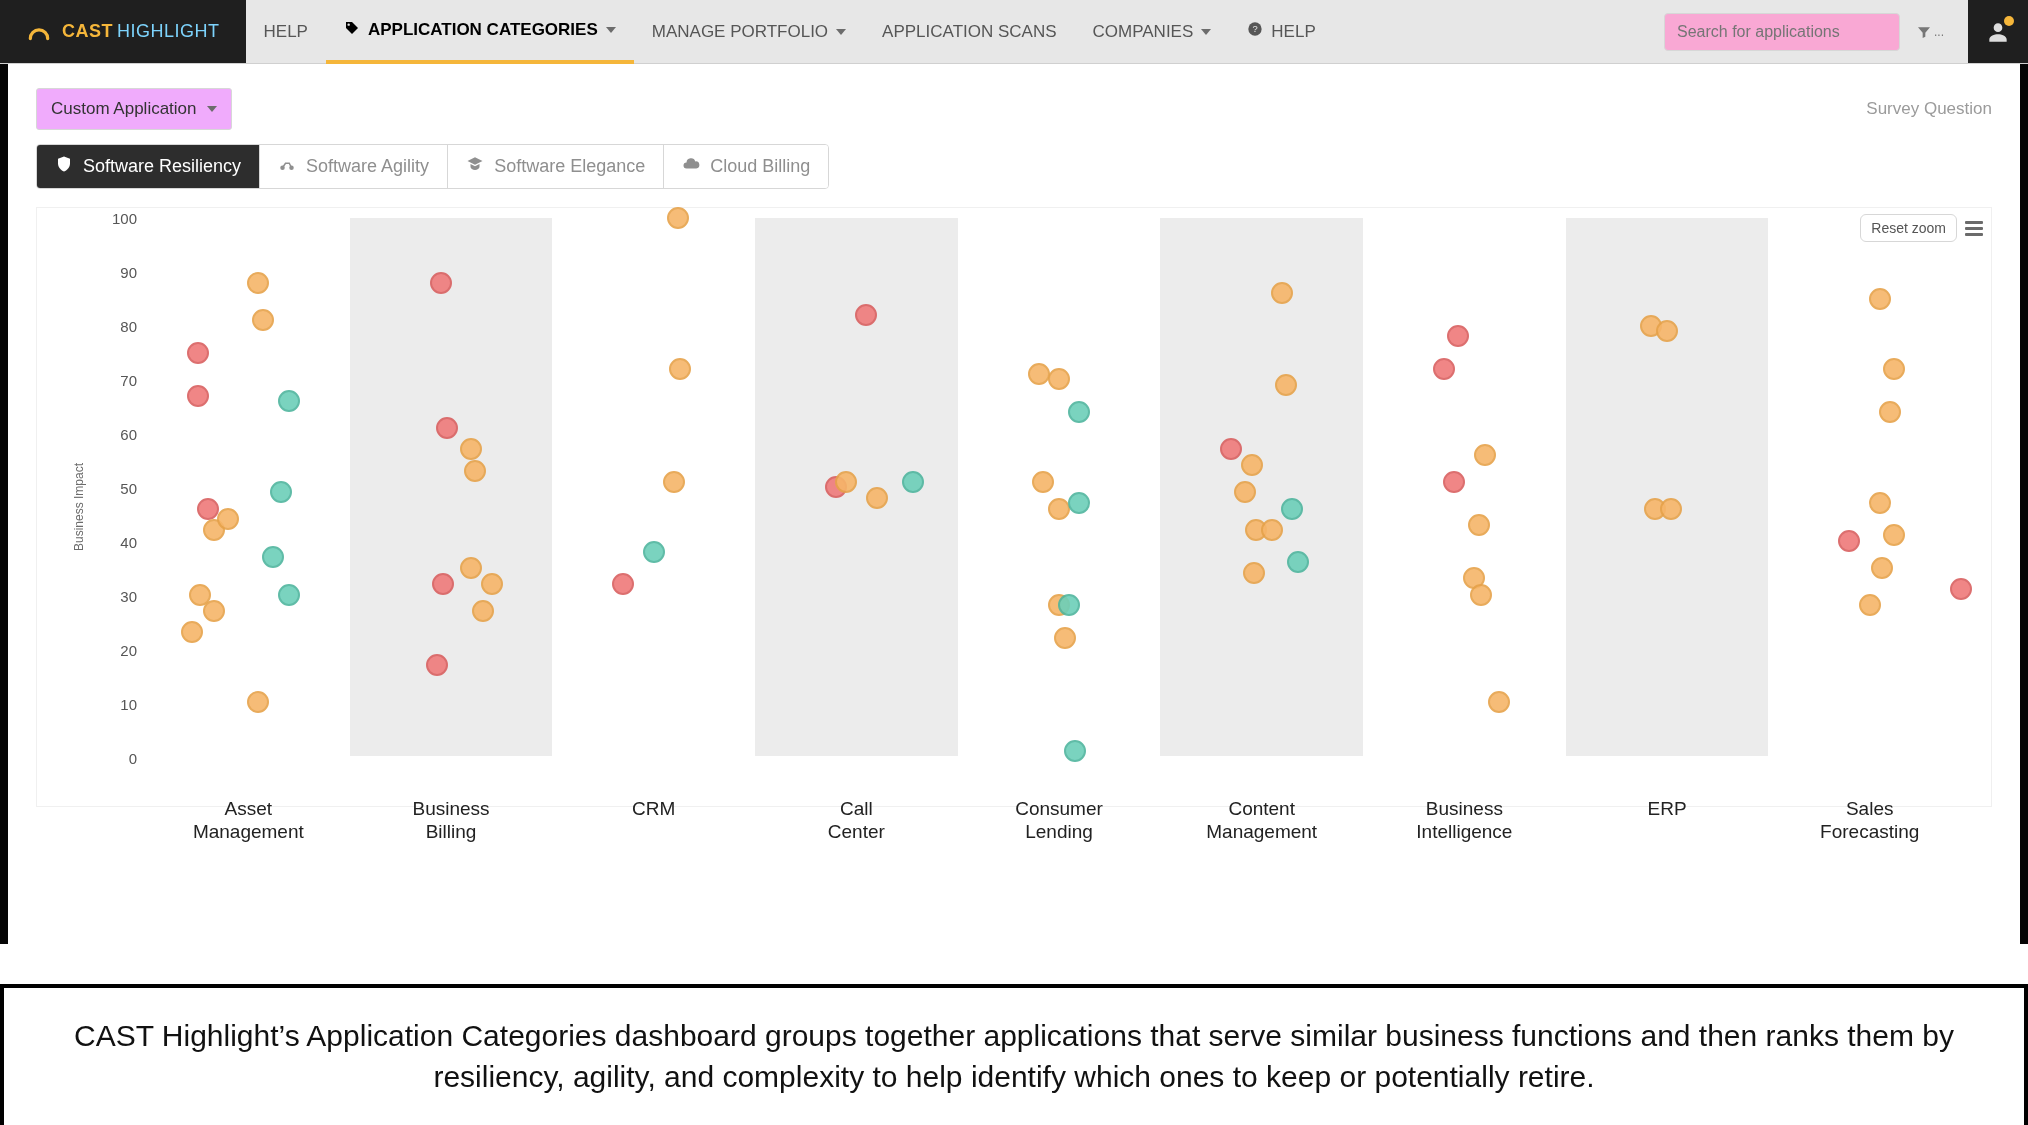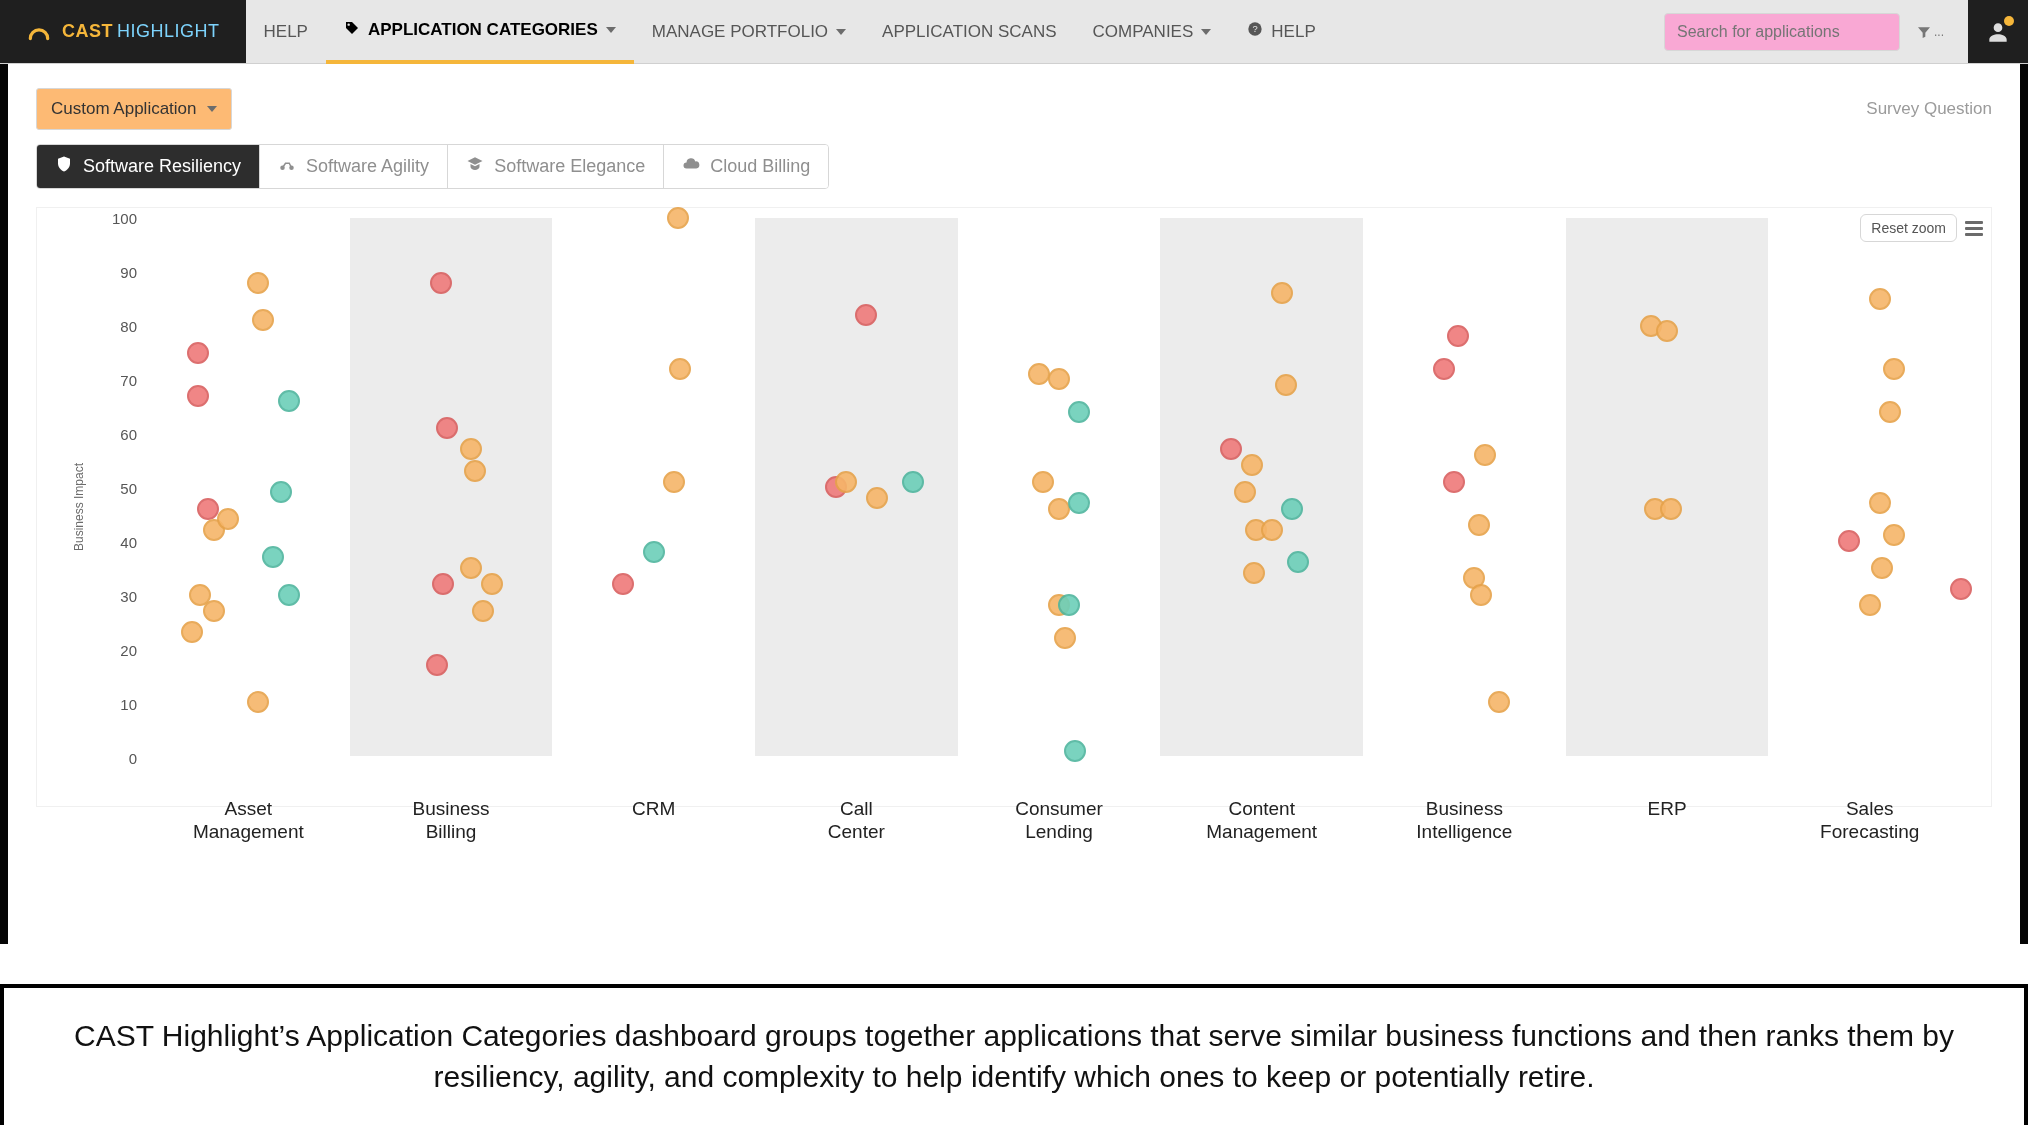--- a/index.html
+++ b/index.html
@@ -60,21 +60,21 @@
     width:60px;height:100%;background:var(--topbar);display:flex;align-items:center;justify-content:center;position:relative;margin-left:8px;
   }
   .userbox svg{width:26px;height:26px;fill:#ddd}
   .user-dot{position:absolute;top:16px;right:14px;width:10px;height:10px;background:var(--brand);border-radius:50%}
   
   .page{border:8px solid #050505;border-top:none;border-bottom:none;min-height:880px;background:#fff}
   .page-inner{padding:24px 28px 10px 28px;position:relative}
   
   .row1{display:flex;align-items:center;gap:10px}
   .app-dd{
-    border:1px solid var(--border);border-radius:3px;padding:10px 14px;font-size:17px;color:#333;background:#fdba74;display:inline-flex;align-items:center;gap:10px;cursor:pointer;
+    border:1px solid var(--border);border-radius:3px;padding:10px 14px;font-size:17px;color:#333;background:#f0abfc;display:inline-flex;align-items:center;gap:10px;cursor:pointer;
   }
   .spacer{flex:1}
   .survey-label{color:#9b9b9b;font-size:17px}
   .row2{display:flex;align-items:flex-end;gap:0;margin-top:14px}
   .tabgroup{display:flex;border:1px solid var(--border);border-radius:4px;overflow:hidden}
   .tab{
     display:flex;align-items:center;gap:10px;padding:10px 18px;font-size:18px;
     color:#8f8f8f;background:#fff;border-right:1px solid var(--border);cursor:pointer;
   }
   .tab:last-child{border-right:none}

